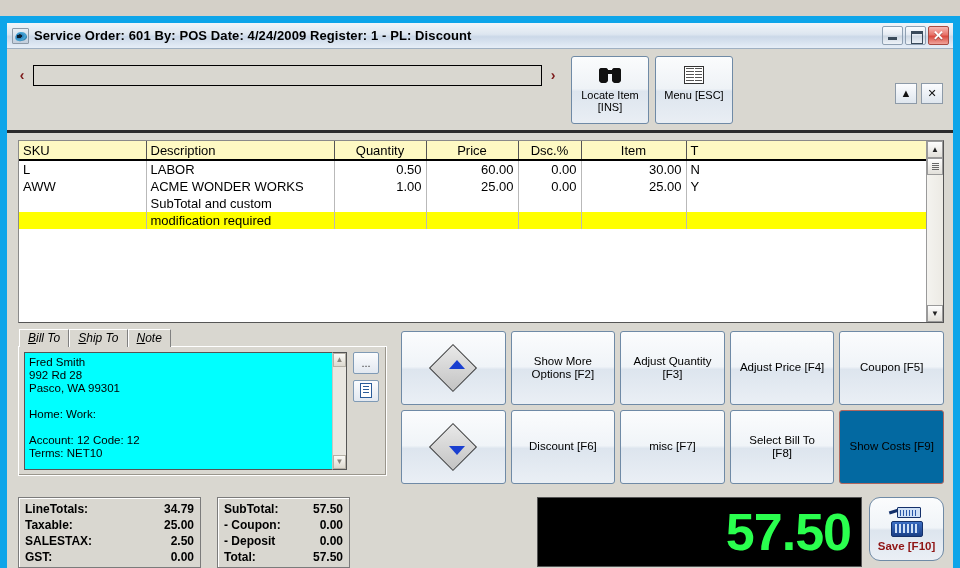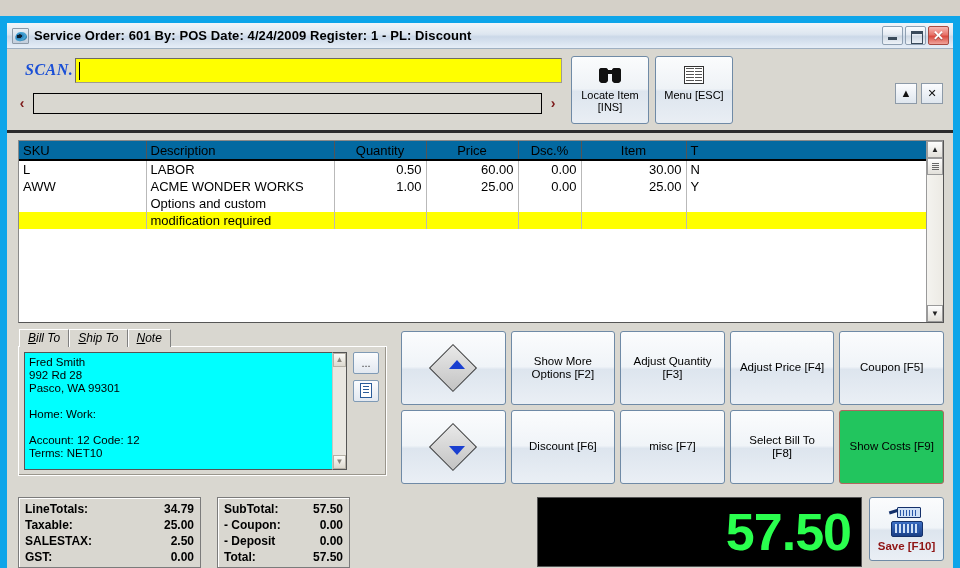--- a/index.html
+++ b/index.html
@@ -204,21 +204,21 @@
     display: flex;
     position: relative;
   }
   table.grid {
     border-collapse: collapse;
     width: 912px;
     table-layout: fixed;
     font-size: 13px;
   }
   table.grid th {
-    background: #0369a1;
+    background: #fef9c3;
     border-right: 1px solid #555;
     border-bottom: 2px solid #000;
     font-weight: normal;
     font-size: 13px;
     color: #000;
     height: 19px;
     padding: 0 4px;
     text-align: center;
     margin-left: 17px;
   }
@@ -369,21 +369,21 @@
     background: linear-gradient(to bottom,#fbfcfd 0%,#f0f4f8 48%,#dde5ee 52%,#eaeff5 100%);
     border: 1px solid #6f8aa6;
     border-radius: 3px;
     display: flex; align-items: center; justify-content: center;
     font-size: 11.5px; color: #000; text-align: center;
     line-height: 13px;
     padding: 0 2px;
     white-space: pre-line;
   }
   .fkey.danger {
-    background: #22c55e;
+    background: #0369a1;
     border-color: #b0675f;
   }
   .diamond {
     width: 34px; height: 34px;
     background: linear-gradient(135deg,#e9e9e9,#c3c3c3);
     border: 1px solid #3a3a3a;
     transform: rotate(45deg);
     display: flex; align-items: center; justify-content: center;
   }
   .diamond i {
@@ -448,21 +448,21 @@
     font-weight: bold;
     font-family: "Liberation Sans", sans-serif;
     letter-spacing: -1px;
     line-height: 52px;
   }
   .savebtn {
     width: 75px; height: 64px;
     margin-left: 7px;
     background: linear-gradient(to bottom,#fbfcfd 0%,#f0f4f8 48%,#dde5ee 52%,#eaeff5 100%);
     border: 1px solid #6f8aa6;
-    border-radius: 3px;
+    border-radius: 11px;
     display: flex; flex-direction: column;
     align-items: center; justify-content: center;
     gap: 3px;
   }
   .savebtn .lbl {
     font-size: 11.5px; font-weight: bold; color: #8f1414;
   }
   .ico-register {
     width: 38px; height: 30px; position: relative;
   }
@@ -505,24 +505,20 @@
       <div class="tb-btn tb-min"></div>
       <div class="tb-btn tb-max"></div>
       <div class="tb-btn close">
         <span class="tb-close-x">✕</span>
       </div>
     </div>
   </div>
 
   <div class="toolbar">
     <div class="scan-area">
-      <div class="scan-row1">
-        <div class="scan-label">SCAN.</div>
-        <div class="scan-input" title=""></div>
-      </div>
       <div class="scan-row2">
         <div class="nav-arrow">‹</div>
         <div class="item-input" title=""></div>
         <div class="nav-arrow">›</div>
       </div>
     </div>
 
     <div class="tb-toolbuttons">
       <div class="toolbtn">
         <span class="ico ico-binoc">
@@ -573,21 +569,21 @@
           <td class="lft">AWW</td>
           <td class="lft">ACME WONDER WORKS</td>
           <td class="num">1.00</td>
           <td class="num">25.00</td>
           <td class="num">0.00</td>
           <td class="num">25.00</td>
           <td class="lft">Y</td>
         </tr>
         <tr>
           <td class="lft"></td>
-          <td class="lft">Options and custom</td>
+          <td class="lft">SubTotal and custom</td>
           <td class="num"></td>
           <td class="num"></td>
           <td class="num"></td>
           <td class="num"></td>
           <td class="lft"></td>
         </tr>
         <tr class="hl">
           <td class="lft"></td>
           <td class="lft">modification required</td>
           <td class="num"></td>

